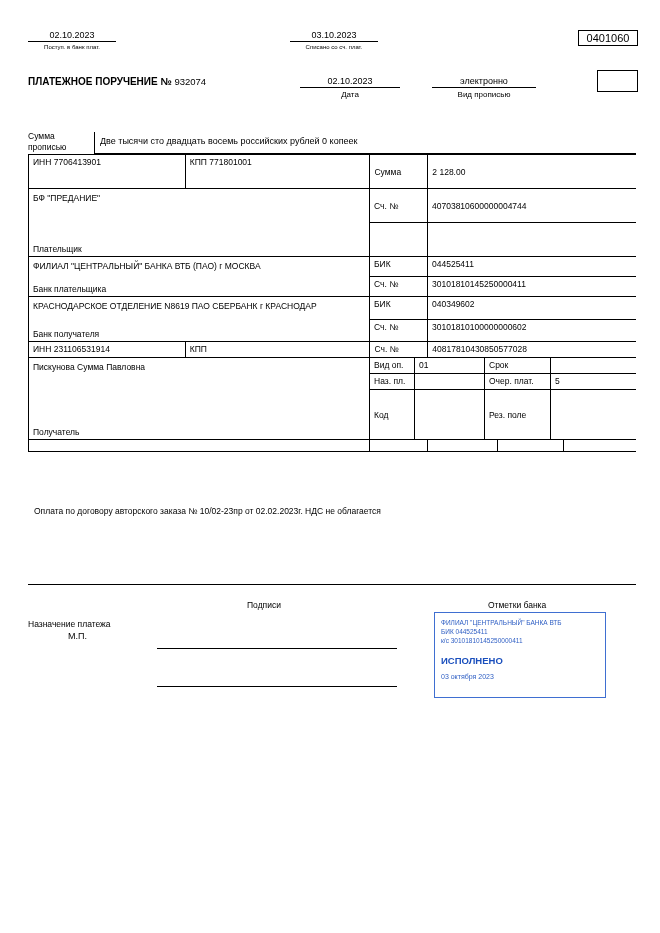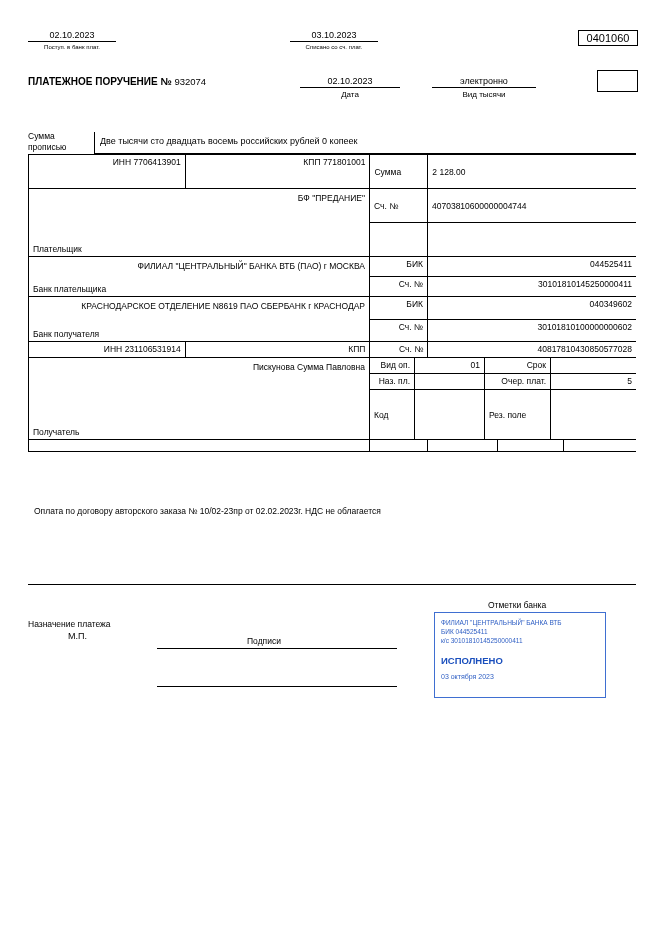--- a/index.html
+++ b/index.html
@@ -131,21 +131,20 @@
 
   
   .grid {
     position: absolute;
     left: 28px;
     top: 154px;
     width: 608px;
     border-left: 1px solid #000;
     border-top: 1px solid #000;
     box-sizing: border-box;
-    text-align: right;
   }
   .grow {
     display: flex;
     width: 100%;
     box-sizing: border-box;
   }
   .cell {
     border-right: 1px solid #000;
     border-bottom: 1px solid #000;
     box-sizing: border-box;
@@ -191,21 +190,21 @@
     width: 608px;
     border-top: 1px solid #000;
   }
 
   
   .sig-label {
     position: absolute;
     top: 600px;
     font-size: 8.5px;
   }
-  #sig-podpisi { left: 247px; margin-top: 36px; }
+  #sig-podpisi { left: 247px; }
   #sig-otmetki { left: 488px; }
 
   .sig-line {
     position: absolute;
     height: 0;
     border-top: 1px solid #000;
   }
   #sl1 { left: 157px; top: 648px; width: 240px; }
   #sl2 { left: 157px; top: 686px; width: 240px; }
 
@@ -266,21 +265,21 @@
       <span>ПЛАТЕЖНОЕ ПОРУЧЕНИЕ</span>
       <span class="num-label">№</span>
       <span class="num-val">932074</span>
     </div>
     <div class="tr-block" id="t1">
       <div class="tr-val">02.10.2023</div>
       <div class="tr-cap">Дата</div>
     </div>
     <div class="tr-block" id="t2">
       <div class="tr-val">электронно</div>
-      <div class="tr-cap">Вид тысячи</div>
+      <div class="tr-cap">Вид прописью</div>
     </div>
   </div>
   <div class="empty-box"></div>
 
   <div class="sum-words-label">
     <div>Сумма</div>
     <div>прописью</div>
   </div>
   <div class="sum-words-box"></div>
   <div class="sum-words-text">Две тысячи сто двадцать восемь российских рублей 0 копеек</div>

